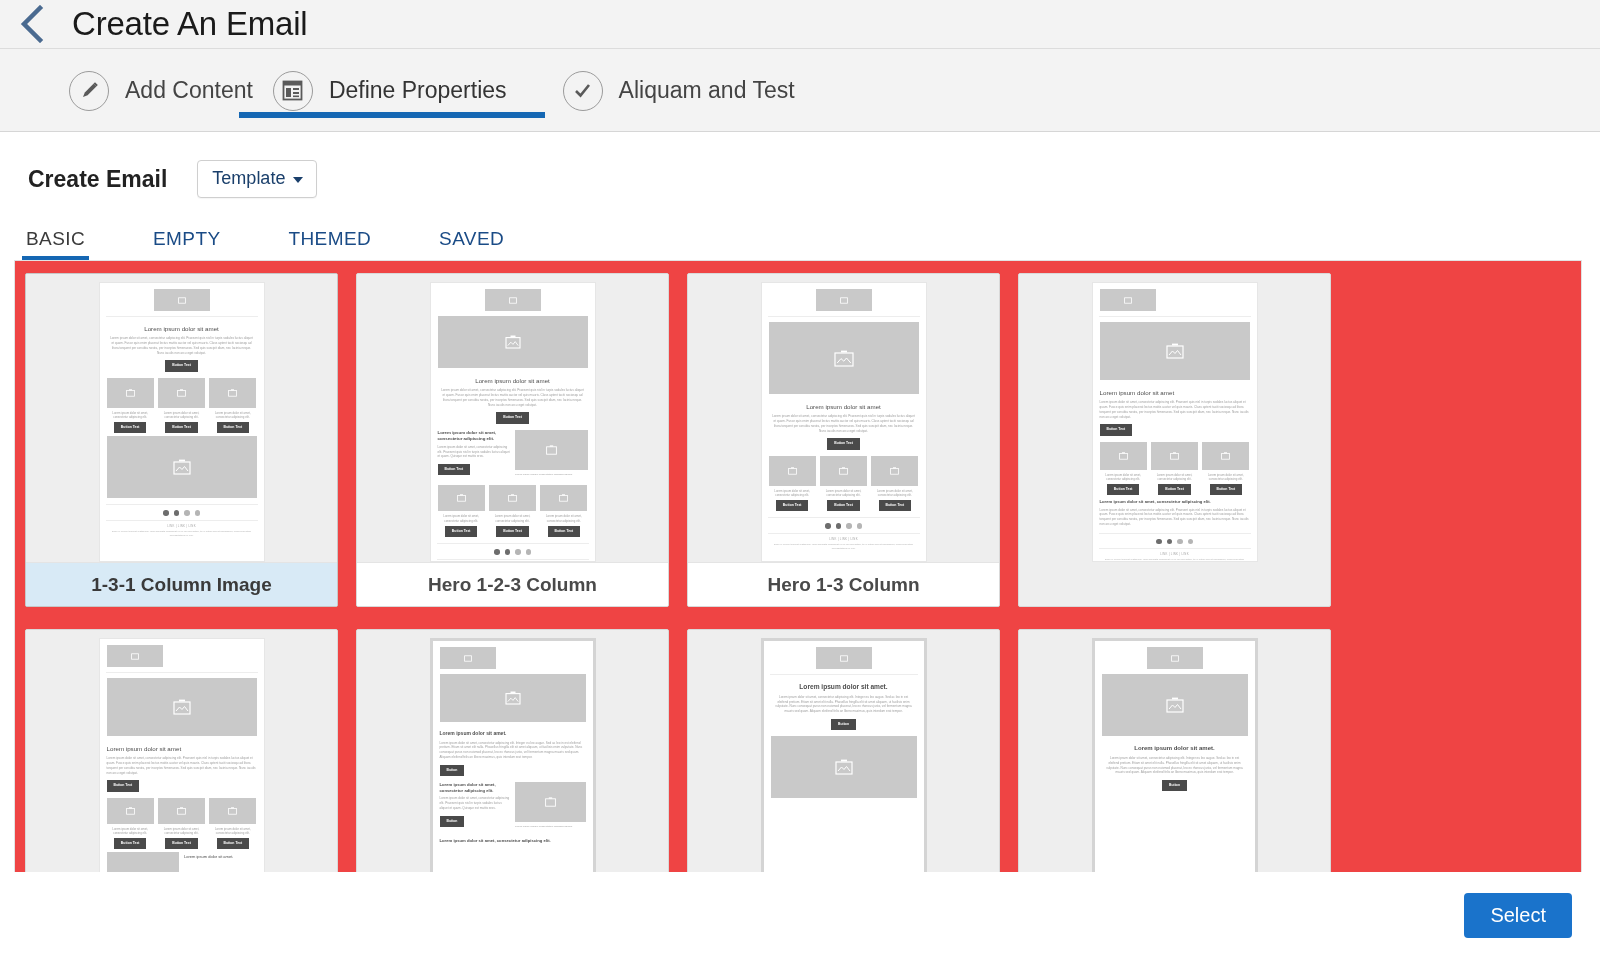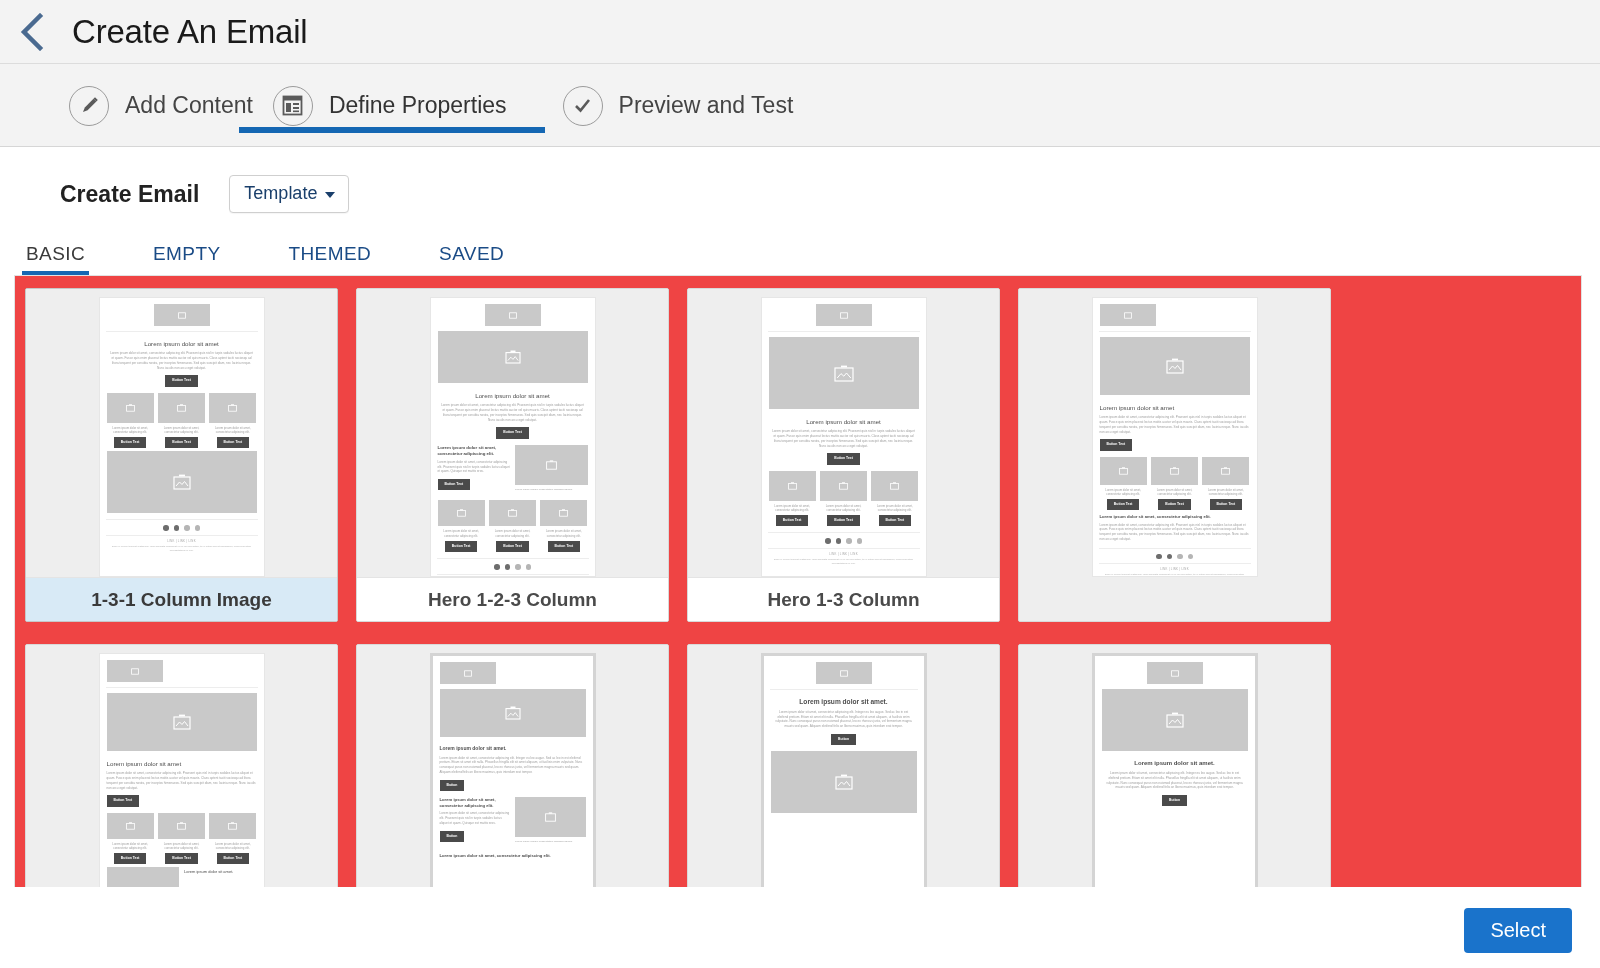--- a/index.html
+++ b/index.html
@@ -5,21 +5,21 @@
   * { box-sizing: border-box; margin: 0; padding: 0; }
   html, body {
     width: 1600px; height: 968px;
     background: #ffffff;
     font-family: "Liberation Sans", sans-serif;
     overflow: hidden;
   }
 
   
   .page-header {
-    height: 64px;
+    height: 49px;
     background: #f3f3f3;
     border-bottom: 1px solid #dcdcdc;
     display: flex;
     align-items: center;
     padding-left: 10px;
   }
   .back-btn {
     width: 44px; height: 44px;
     display: flex; align-items: center; justify-content: center;
     cursor: pointer;
@@ -77,21 +77,20 @@
   #step-0 { margin-left: 0; }
   #step-1 { margin-left: 35px; }
   #step-2 { margin-left: 36px; }
 
   
   .create-row {
     display: flex;
     align-items: center;
     padding: 26px 0 0 28px;
     height: 68px;
-    margin-left: 32px;
   }
   .create-title {
     font-size: 23px;
     font-weight: bold;
     color: #222222;
   }
   .template-dropdown {
     margin-left: 30px;
     border: 1px solid #cfcfcf;
     border-radius: 4px;
@@ -350,21 +349,21 @@
     <span class="step-label">Define Properties</span>
     <span class="step-underline" style="width:306px;left:-34px;"></span>
   </div>
 
   <div class="step" id="step-2">
     <span class="step-icon">
       <svg width="21" height="21" viewBox="0 0 21 21">
         <polyline points="4,11 8.5,15.5 17,5" fill="none" stroke="#5a5a5a" stroke-width="2.6" stroke-linecap="butt" stroke-linejoin="miter"></polyline>
       </svg>
     </span>
-    <span class="step-label">Preview and Test</span>
+    <span class="step-label">Aliquam and Test</span>
   </div>
 </div>
 
 <div class="create-row">
   <div class="create-title">Create Email</div>
   <div class="template-dropdown">
     <span>Template</span>
     <span class="caret-down"></span>
   </div>
 </div>

